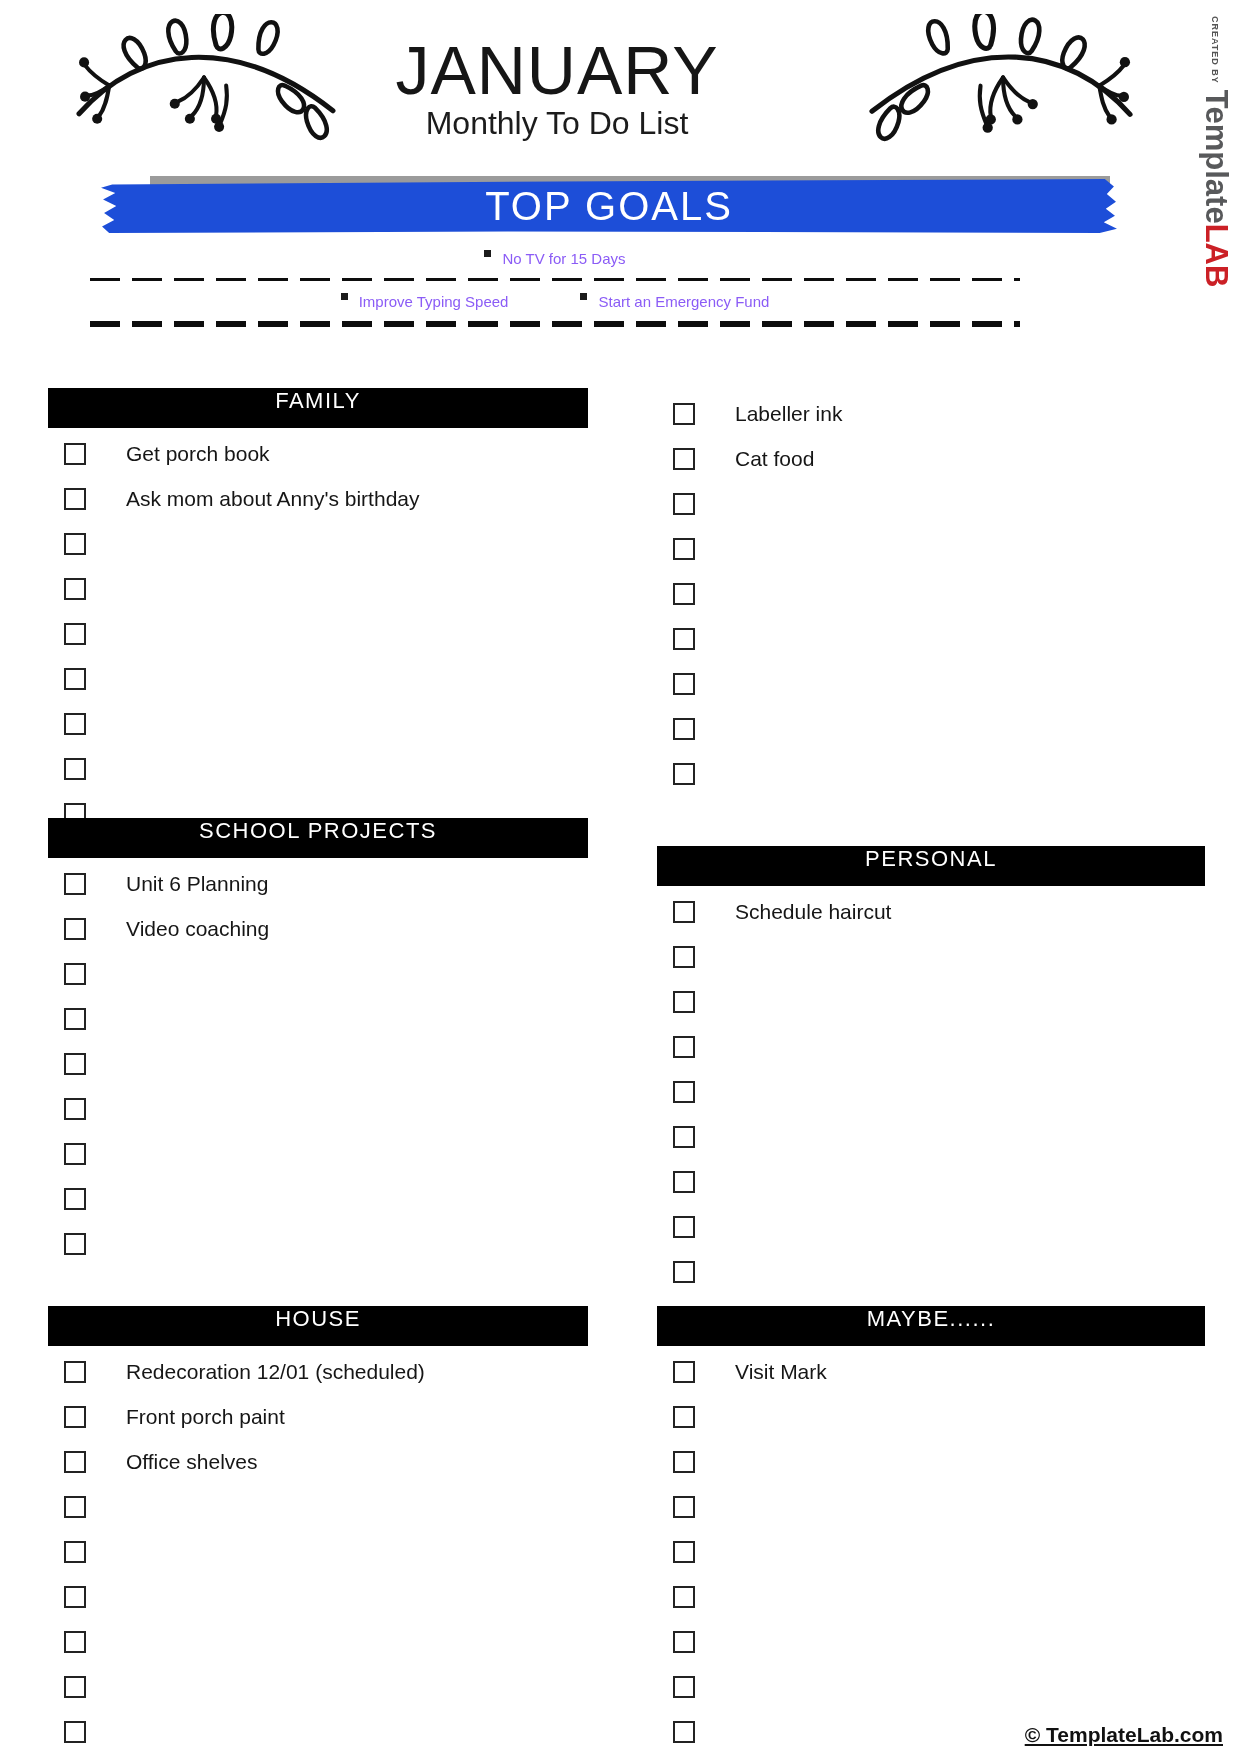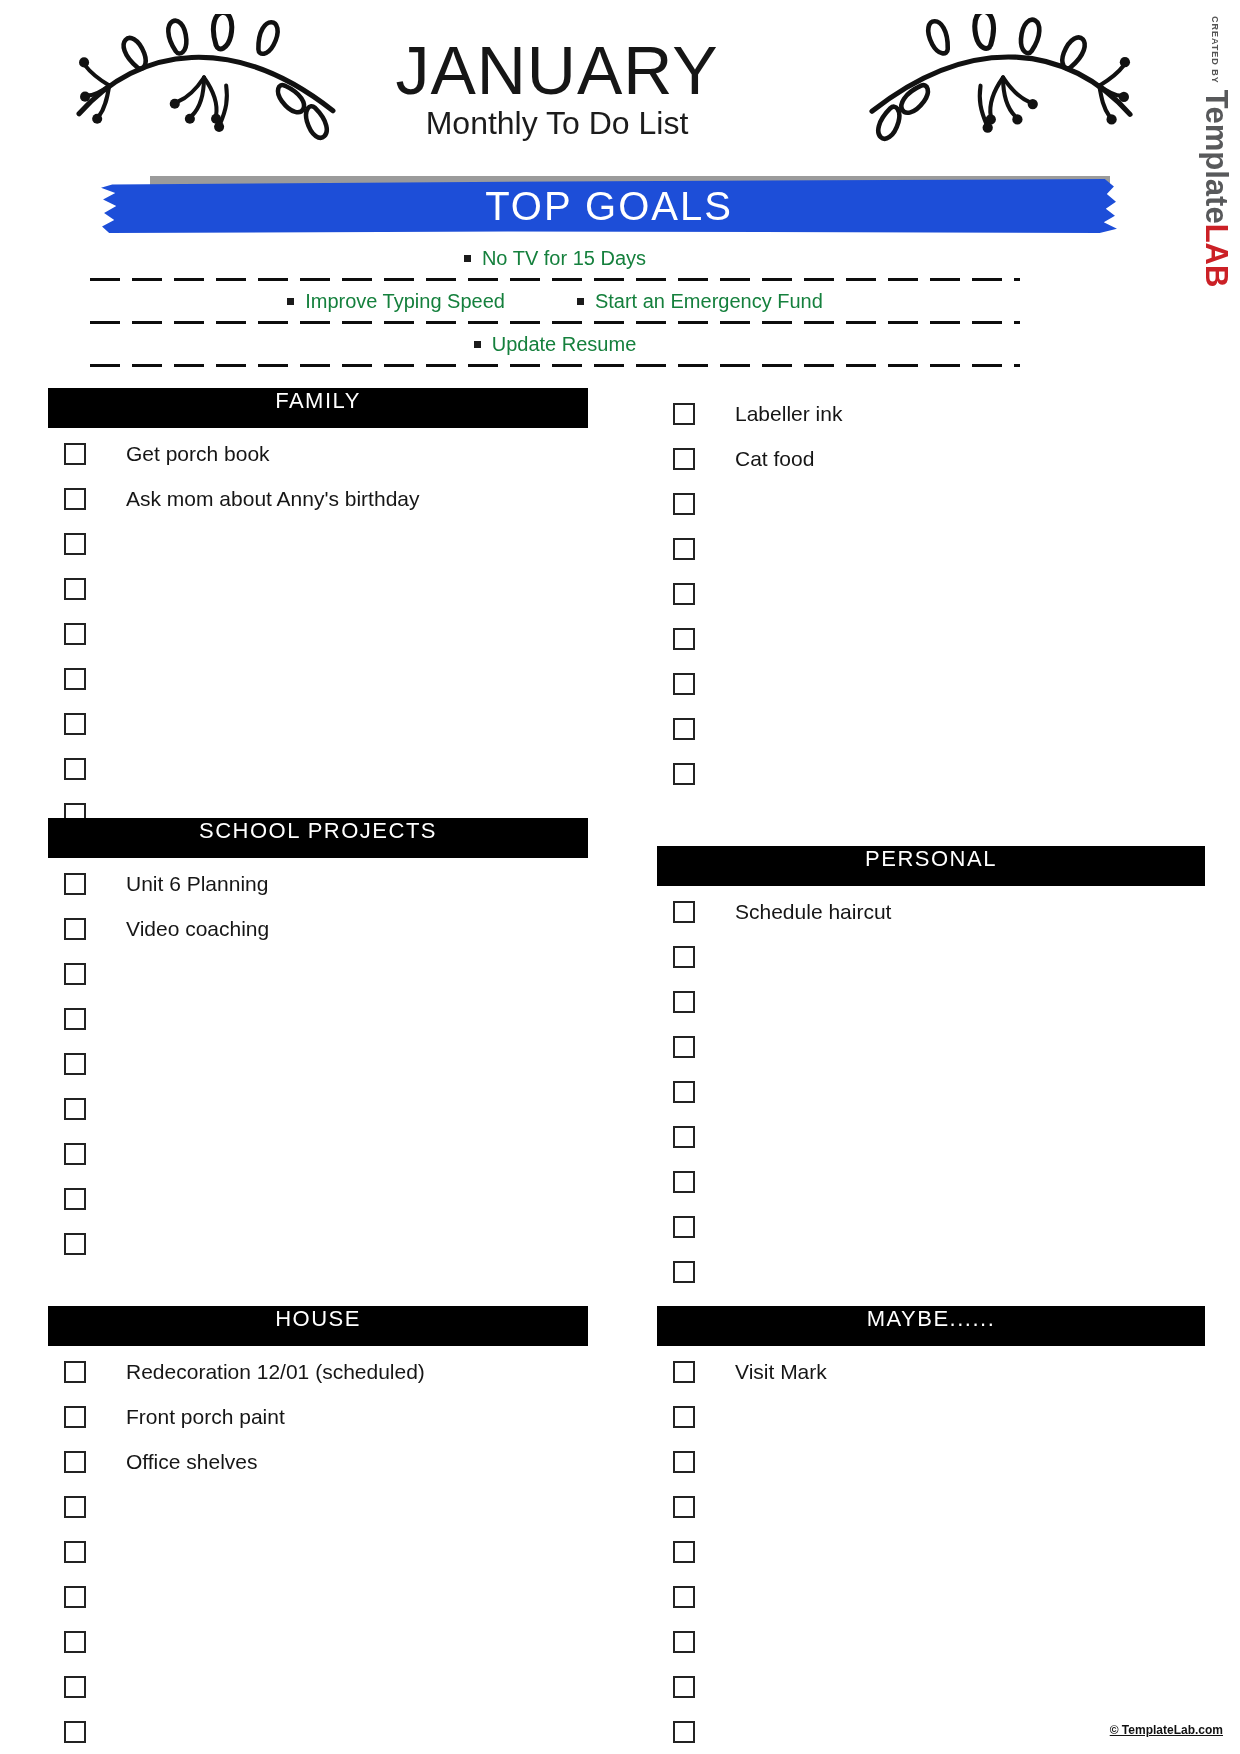--- a/index.html
+++ b/index.html
@@ -23,39 +23,39 @@
   .banner-shadow{position:absolute;left:150px;top:176px;width:960px;height:9px;background:#9b9b9b;}
   .banner{
     position:absolute;left:100px;top:179px;width:1018px;height:54px;background:#1d4ed8;
     display:flex;align-items:center;justify-content:center;
     clip-path:polygon(1.2% 10%,50% 4%,98.7% 0%,99.6% 14%,98.9% 28%,99.8% 42%,98.8% 55%,99.7% 68%,98.6% 80%,99.9% 92%,98.2% 100%,40% 97%,0.9% 100%,0.2% 88%,1.4% 76%,0.4% 63%,1.6% 50%,0.3% 38%,1.5% 26%,0.1% 16%);
   }
   .banner-title{color:#fff;font-size:40px;letter-spacing:2px;}
   
   .goals{position:absolute;left:90px;top:238px;width:930px;}
   .goal-row{height:40px;display:flex;align-items:center;justify-content:center;gap:72px;}
-  .goal-item{display:flex;align-items:center;font-size:20px;color:#15803d;}
+  .goal-item{display:flex;align-items:flex-start;font-size:15px;color:#8b5cf6;}
   .bullet{width:7px;height:7px;background:#1b1b1b;display:inline-block;margin-right:11px;}
   .dash-line{height:3px;background:repeating-linear-gradient(90deg,#0d0d0d 0 30px,transparent 30px 42px);}
   
   .section{position:absolute;}
   .sec-family  {left:48px; top:388px; width:540px;}
   .sec-errands {left:657px;top:388px; width:548px;}
   .sec-school  {left:48px; top:818px; width:540px;}
   .sec-personal{left:657px;top:846px; width:548px;}
   .sec-house   {left:48px; top:1306px;width:540px;}
   .sec-maybe   {left:657px;top:1306px;width:548px;}
   .section-header{height:40px;background:#000;display:flex;align-items:flex-start;justify-content:center;}
   .section-title{color:#fff;font-size:22px;letter-spacing:1.5px;}
   .section-body{margin-top:3px;}
   .todo-row{height:45px;display:flex;align-items:center;}
   .checkbox{width:18px;height:18px;border:2px solid #232323;background:#fff;margin-left:16px;flex:0 0 auto;cursor:pointer;}
   .todo-text{margin-left:40px;font-size:21px;color:#161616;white-space:nowrap;}
   
-  .footer{position:absolute;right:17px;top:1723px;font-size:12px;font-weight:bold;color:#111;text-decoration:underline;margin-left:48px;}
+  .footer{position:absolute;right:17px;top:1723px;font-size:21px;font-weight:bold;color:#111;text-decoration:underline;margin-left:48px;}
 </style>
 </head>
 <body>
 
 <svg class="branch left" viewBox="0 0 260 125" xmlns="http://www.w3.org/2000/svg">
   <defs>
     <path id="lp" d="M0,0 C-16,-34 14,-42 12,-10 C11,2 3,6 0,0" fill="none" stroke="#111" stroke-width="4.5" stroke-linecap="round"></path>
   </defs>
   <path d="M4,98 C64,30 158,18 256,95" fill="none" stroke="#111" stroke-width="5" stroke-linecap="round"></path>
   <use href="#lp" transform="translate(62,52) rotate(-25)"></use>
@@ -137,26 +137,20 @@
       <div class="goal-item">
         <span class="bullet"></span>
         <span>Improve Typing Speed</span>
       </div>
       <div class="goal-item">
         <span class="bullet"></span>
         <span>Start an Emergency Fund</span>
       </div>
     </div>
     <div class="dash-line"></div>
-    <div class="goal-row">
-      <div class="goal-item">
-        <span class="bullet"></span>
-        <span>Update Resume</span>
-      </div>
-    </div>
     <div class="dash-line"></div>
   </div>
 
 <div class="section sec-family">
   <div class="section-header">
       <span class="section-title">FAMILY</span>
     </div>
   <div class="section-body">
       <div class="todo-row">
         <span class="checkbox"></span>

